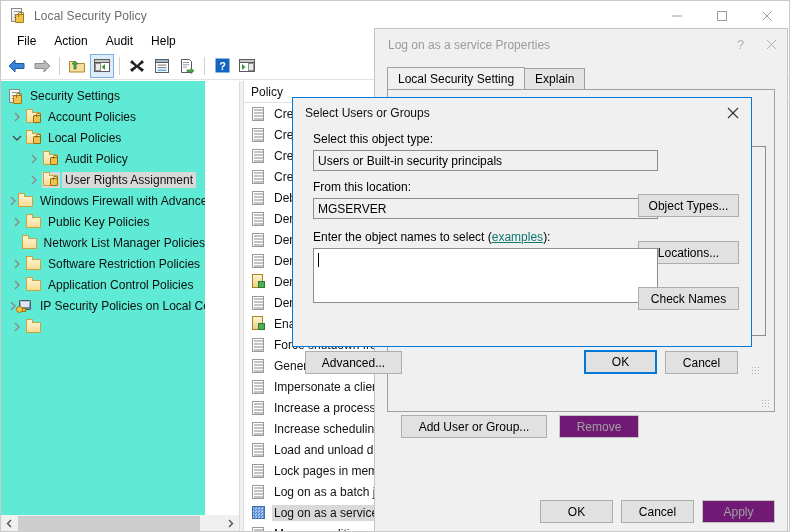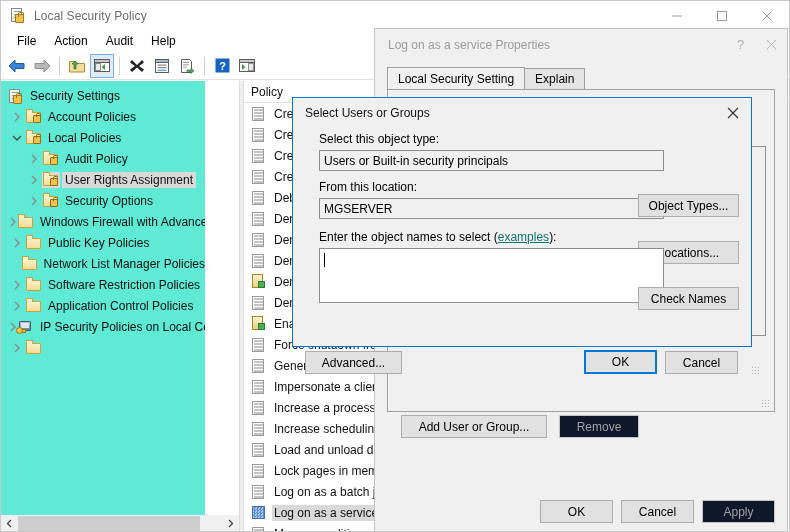--- a/index.html
+++ b/index.html
@@ -251,21 +251,21 @@
     position:absolute; right:4px; bottom:3px; width:9px; height:9px;
     background-image:
       radial-gradient(#b0b0b0 40%, transparent 41%);
     background-size:3px 3px;
   }
   .btn {
     height:23px; border:1px solid #adadad; background:#e1e1e1;
     font-size:12px; display:flex; align-items:center; justify-content:center;
     color:#000;
   }
-  .btn.disabled { color:#a0a0a0; border-color:#c4c4c4; background:#0f172a;}
+  .btn.disabled { color:#a0a0a0; border-color:#c4c4c4; background:#701a75;}
   .btn.default { border:2px solid #0078d7; background:#e1e1e1;}
   .add-btn { position:absolute; left:26px; top:355px; width:146px; }
   .remove-btn { position:absolute; left:184px; top:355px; width:80px; }
   .footer-btns {
     position:absolute; right:12px; bottom:9px; display:flex; gap:8px;
   }
   .footer-btns .btn { width:73px; height:23px; }
 
   
   .sel {
@@ -273,21 +273,21 @@
     background:#f0f0f0; border:1px solid #0078d7;
   }
   .sel-title {
     height:30px; display:flex; align-items:center;
   }
   .sel-title .t { margin-left:12px; font-size:12px; color:#111; }
   .sel-title .x {
     margin-left:auto; width:36px; height:30px; display:flex; align-items:center; justify-content:center;
     color:#444; font-size:14px;
   }
-  .sel-body { position:relative; padding:0 26px; }
+  .sel-body { position:relative; padding:0 20px; }
   .lbl { font-size:12px; color:#000; }
   .field {
     height:21px; background:#fff; border:1px solid #8d8d8d; padding:2px 4px;
     font-size:12px; display:flex; align-items:center;
   }
   .field.readonly { background:#f0f0f0; }
   .sidebtn {
     position:absolute; right:12px; width:101px; height:23px;
   }
   .textarea {
@@ -468,33 +468,20 @@
             </svg>
         </div>
         <div class="tico" style="background:#d9d9d9;">
           <div class="fold-base"></div>
             <div class="fold-tab"></div>
             <div class="fold-lock"></div>
         </div>
         <span class="tree-label">User Rights Assignment</span>
       </div>
 
-      <div class="tree-row" style="padding-left:25px;">
-        <div class="chev">
-          <svg width="8" height="10" viewBox="0 0 8 10">
-              <path d="M2 1 L6 5 L2 9" fill="none" stroke="#8a8a8a" stroke-width="1.4"></path>
-            </svg>
-        </div>
-        <div class="tico">
-          <div class="fold-base"></div>
-            <div class="fold-tab"></div>
-            <div class="fold-lock"></div>
-        </div>
-        <span class="tree-label">Security Options</span>
-      </div>
 
       <div class="tree-row" style="padding-left:8px;">
         <div class="chev">
           <svg width="8" height="10" viewBox="0 0 8 10">
               <path d="M2 1 L6 5 L2 9" fill="none" stroke="#8a8a8a" stroke-width="1.4"></path>
             </svg>
         </div>
         <div class="tico">
           <div class="fold-base"></div>
             <div class="fold-tab"></div>

